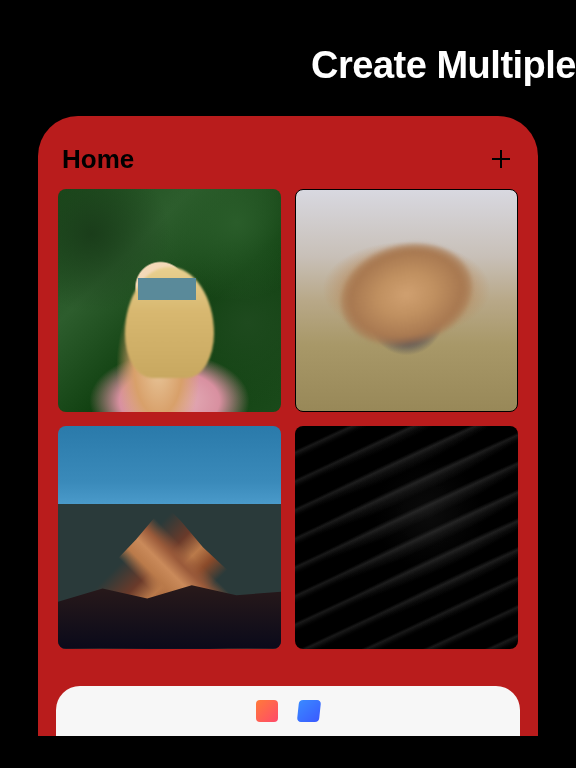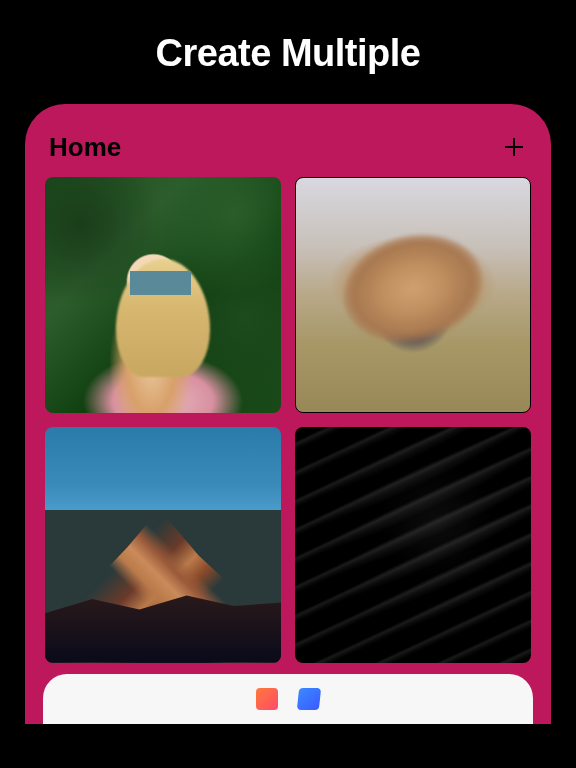--- a/index.html
+++ b/index.html
@@ -6,32 +6,32 @@
     body {
       width: 576px;
       height: 768px;
       background: #000;
       font-family: -apple-system, BlinkMacSystemFont, "Segoe UI", Helvetica, Arial, sans-serif;
       overflow: hidden;
       position: relative;
     }
     .headline {
       color: #fff;
-      text-align: center;
+      text-align: right;
       font-size: 38px;
       font-weight: 700;
       line-height: 1.15;
-      padding-top: 32px;
+      padding-top: 44px;
       padding-bottom: 28px;
       letter-spacing: -0.5px;
     }
     .device-frame {
-      background: #be185d;
+      background: #b91c1c;
       border-radius: 40px 40px 0 0;
-      margin: 0 25px;
+      margin: 0 38px;
       padding: 28px 18px 0 18px;
       height: 620px;
       overflow: hidden;
       position: relative;
     }
     .app-header {
       display: flex;
       justify-content: space-between;
       align-items: center;
       padding: 0 6px 14px 6px;

